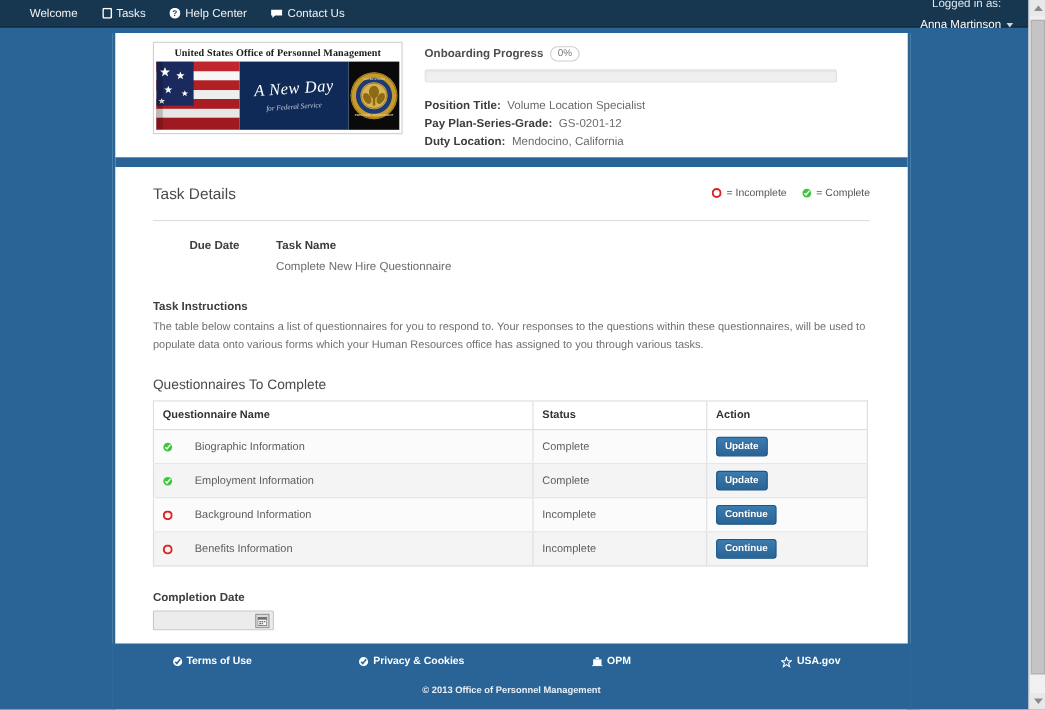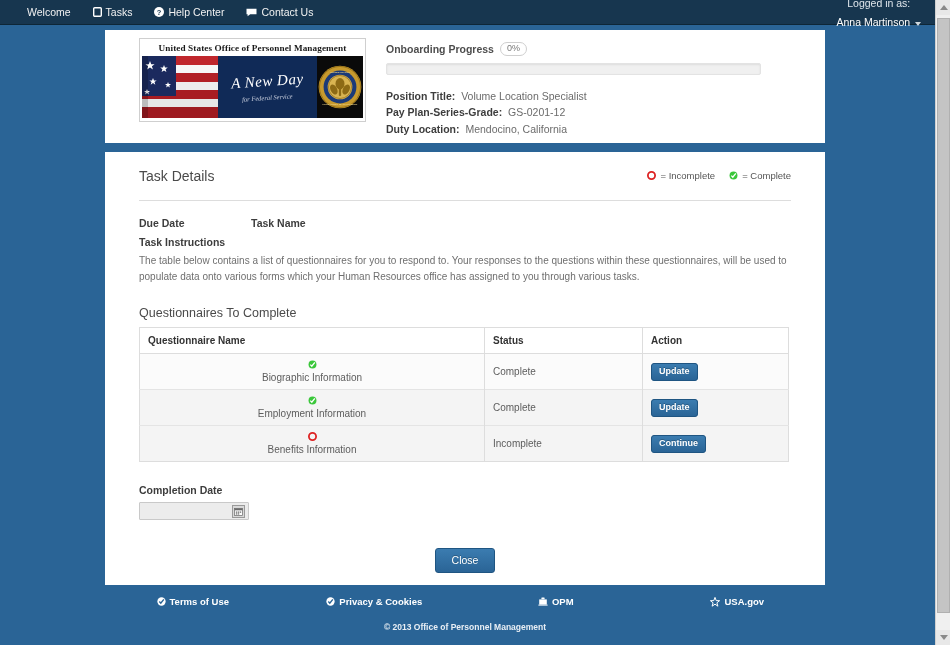--- a/index.html
+++ b/index.html
@@ -120,26 +120,26 @@
 
   
   #panel { padding:16px 34px 10px 34px; background:#fff; }
   .panel-top { display:flex; align-items:flex-start; }
   .panel-title { font-size:14px; color:#4a4a4a; font-weight:normal; }
   .legend { margin-left:auto; display:flex; gap:14px; padding-top:2px; }
   .legend-item { display:flex; align-items:center; gap:4px; font-size:9.5px; color:#555; white-space:nowrap; }
   .hr { border-top:1px solid #dddddd; margin:16px 0 0 0; }
 
   .two-col { display:flex; margin-top:16px; }
-  .col-due { width:112px; }
+  .col-due { width:112px;text-align:center; }
   .col-task { flex:1; }
   .fld-label { font-size:10.5px; font-weight:bold; color:#3d3d3d; }
   .fld-value { font-size:10.5px; color:#6b6b6b; margin-top:7px; }
 
-  .instr-head { font-size:10.5px; font-weight:bold; color:#3d3d3d; }
+  .instr-head { font-size:10.5px; font-weight:bold; color:#3d3d3d; margin-top:25px; }
   .instr-body { font-size:10px; color:#6f6f6f; line-height:1.62; margin-top:5px; max-width:650px; }
 
   .sec-title { font-size:12.5px; color:#4a4a4a; margin-top:21px; margin-bottom:7px; }
 
   
   table.q-table {
     width:650px; border-collapse:collapse;
     border:1px solid #dddddd; background:#fff;
   }
   table.q-table th {
@@ -151,21 +151,21 @@
   table.q-table td {
     font-size:10px; color:#5d5d5d; padding:6px 8px;
     border-top:1px solid #e4e4e4; border-right:1px solid #dddddd;
     vertical-align:middle; height:24px;
   }
   table.q-table td:last-child { border-right:none; }
   table.q-table tr.odd td { background:#fbfbfb; }
   table.q-table tr.even td { background:#f4f4f4; }
   .col-name { width:345px; }
   .col-status { width:158px; }
-  .name-cell { display:flex; align-items:center; gap:3px;flex-direction:column; }
+  .name-cell { display:flex; align-items:center; gap:20px; }
 
   .btn {
     display:inline-block; border:1px solid #1f5582;
     background:#2f6ca0;
     background-image:linear-gradient(#3b7cb0,#2a6496);
     color:#fff; font-size:9px; font-weight:bold;
     padding:3px 7px 4px 7px; border-radius:3px; cursor:pointer;
     line-height:1; text-shadow:0 -1px 0 rgba(0,0,0,.25);
   }
 
@@ -388,20 +388,21 @@
       </div>
       <div class="hr"></div>
 
       <div class="two-col">
         <div class="col-due">
           <div class="fld-label">Due Date</div>
           <div class="fld-value"></div>
         </div>
         <div class="col-task">
           <div class="fld-label">Task Name</div>
+          <div class="fld-value">Complete New Hire Questionnaire</div>
         </div>
       </div>
 
       <div class="instr-head">Task Instructions</div>
       <div class="instr-body">The table below contains a list of questionnaires for you to respond to. Your responses to the questions within these questionnaires, will be used to populate data onto various forms which your Human Resources office has assigned to you through various tasks.</div>
 
       <div class="sec-title">Questionnaires To Complete</div>
 
       <table class="q-table">
         <thead>
@@ -431,20 +432,32 @@
                   <span class="ico"><svg width="9" height="9" viewBox="0 0 10 10">
                       <circle cx="5" cy="5" r="4.4" fill="#3ac73a"></circle>
                       <path d="M2.6 5.1 L4.2 6.8 L7.6 2.6" fill="none" stroke="#ffffff" stroke-width="1.5"></path>
                     </svg></span>
                   <span>Employment Information</span>
                 </span>
               </td>
               <td>Complete</td>
               <td><span class="btn">Update</span></td>
             </tr>
+            <tr class="odd">
+              <td>
+                <span class="name-cell">
+                  <span class="ico"><svg width="9" height="9" viewBox="0 0 10 10">
+                      <circle cx="5" cy="5" r="4" fill="none" stroke="#dd2222" stroke-width="2"></circle>
+                    </svg></span>
+                  <span>Background Information</span>
+                </span>
+              </td>
+              <td>Incomplete</td>
+              <td><span class="btn">Continue</span></td>
+            </tr>
             <tr class="even">
               <td>
                 <span class="name-cell">
                   <span class="ico"><svg width="9" height="9" viewBox="0 0 10 10">
                       <circle cx="5" cy="5" r="4" fill="none" stroke="#dd2222" stroke-width="2"></circle>
                     </svg></span>
                   <span>Benefits Information</span>
                 </span>
               </td>
               <td>Incomplete</td>

